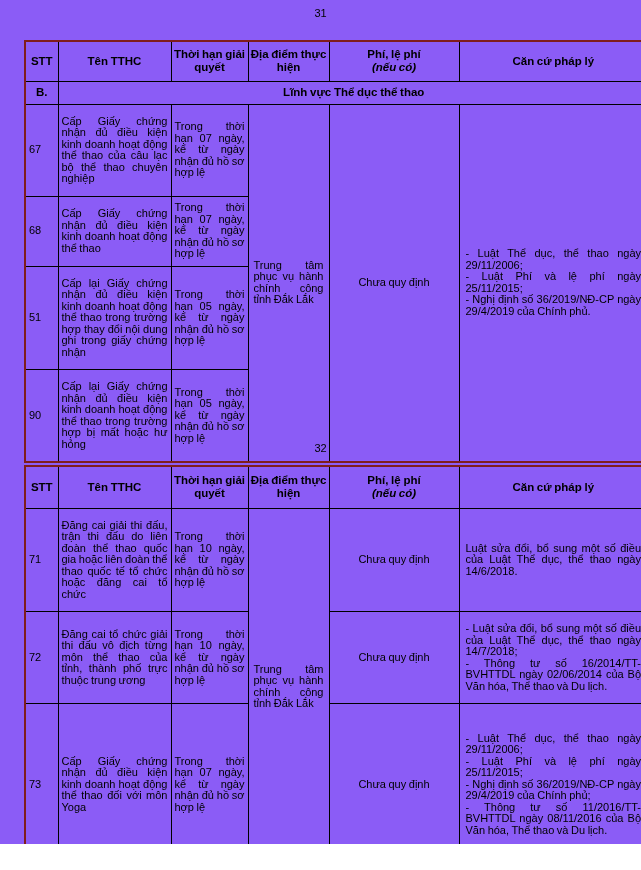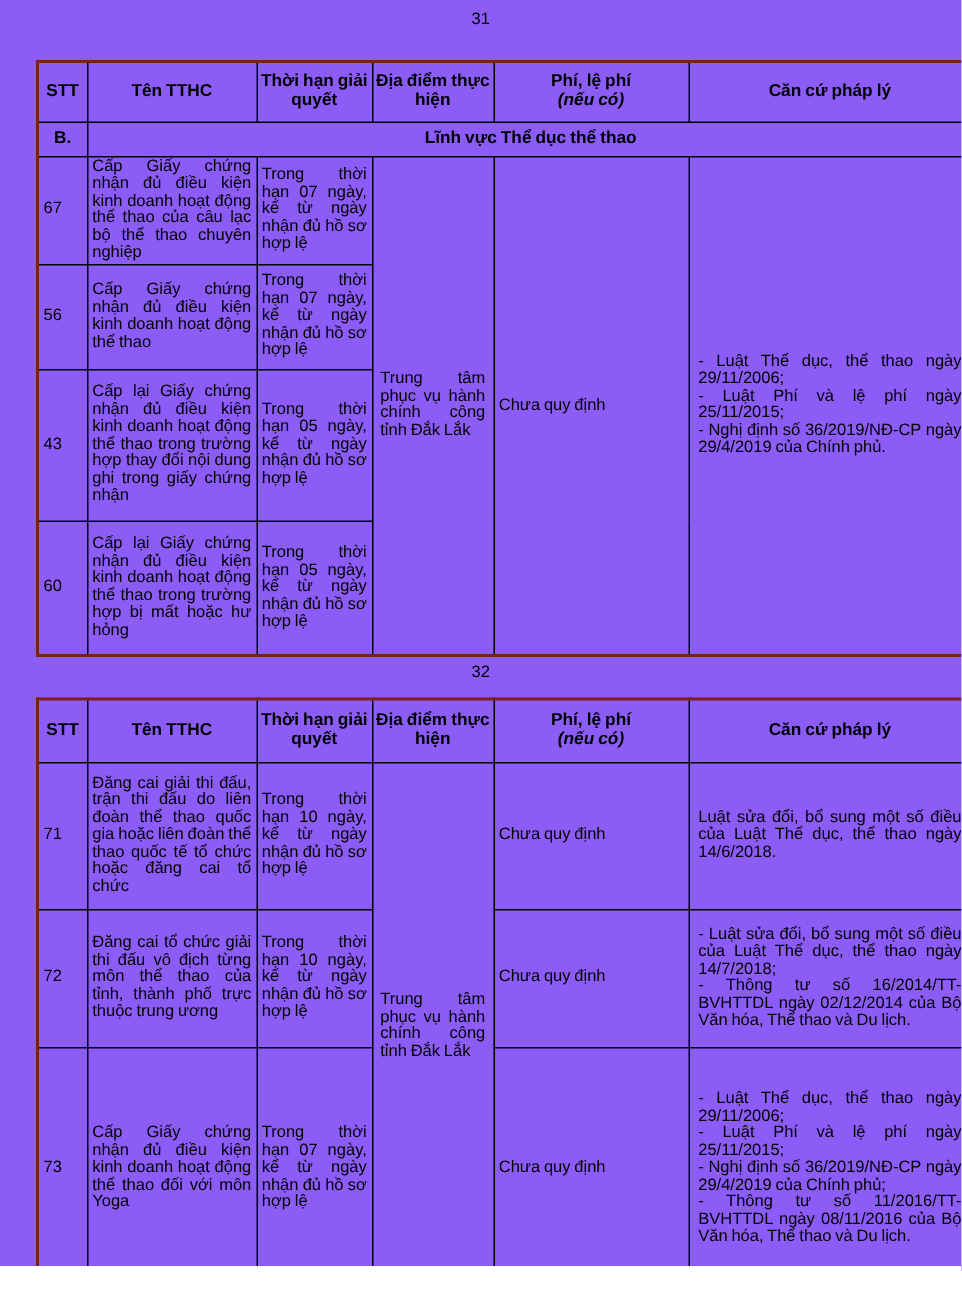--- a/index.html
+++ b/index.html
@@ -51,24 +51,24 @@
   td.th .it { font-style: italic; }
   td.section-title {
     font-weight: bold;
     text-align: center;
     font-size: 11.5px;
     padding-left: 5px;
     margin-top: 36px;
   }
   td.stt { text-align: left; }
   td.stt.sec { font-weight: bold; text-align: center; font-size: 11.5px; }
-  td.ten { text-align: justify; padding: 1px 3px; margin-top: 32px; }
+  td.ten { text-align: justify; padding: 11px 3px; margin-top: 32px; }
   td.thoihan { text-align: justify; padding: 1px 3px; }
   td.diadiem { text-align: justify; padding: 2px 5px; }
-  td.phi { }
+  td.phi { text-align: center; }
   td.cancu { text-align: justify; padding: 2px 6px; border-radius: 18px; }
   td.cancu div { text-align: justify; }
   
   #t1 tr.hr   { height: 40px; }
   #t1 tr.sec  { height: 23px; }
   #t1 tr.r67  { height: 70px; }
   #t1 tr.r68  { height: 70px; }
   #t1 tr.r69  { height: 101px; }
   #t1 tr.r70  { height: 90px; }
   #t2 tr.hr   { height: 42px; }
@@ -115,31 +115,31 @@
       <td class="thoihan">Trong thời hạn 07 ngày, kể từ ngày nhận đủ hồ sơ hợp lệ</td>
       <td class="diadiem" rowspan="4">Trung tâm phục vụ hành chính công tỉnh Đắk Lắk</td>
       <td class="phi" rowspan="4">Chưa quy định</td>
       <td class="cancu" rowspan="4">
         <div>- Luật Thể dục, thể thao ngày 29/11/2006;</div>
         <div>- Luật Phí và lệ phí ngày 25/11/2015;</div>
         <div>- Nghị định số 36/2019/NĐ-CP ngày 29/4/2019 của Chính phủ.</div>
       </td>
     </tr>
     <tr class="r68">
-      <td class="stt">56</td>
+      <td class="stt">68</td>
       <td class="ten">Cấp Giấy chứng nhận đủ điều kiện kinh doanh hoạt động thể thao</td>
       <td class="thoihan">Trong thời hạn 07 ngày, kể từ ngày nhận đủ hồ sơ hợp lệ</td>
     </tr>
     <tr class="r69">
-      <td class="stt">43</td>
+      <td class="stt">51</td>
       <td class="ten">Cấp lại Giấy chứng nhận đủ điều kiện kinh doanh hoạt động thể thao trong trường hợp thay đổi nội dung ghi trong giấy chứng nhận</td>
       <td class="thoihan">Trong thời hạn 05 ngày, kể từ ngày nhận đủ hồ sơ hợp lệ</td>
     </tr>
     <tr class="r70">
-      <td class="stt">60</td>
+      <td class="stt">90</td>
       <td class="ten">Cấp lại Giấy chứng nhận đủ điều kiện kinh doanh hoạt động thể thao trong trường hợp bị mất hoặc hư hỏng</td>
       <td class="thoihan">Trong thời hạn 05 ngày, kể từ ngày nhận đủ hồ sơ hợp lệ</td>
     </tr>
   </tbody>
     </table>
 
   <div class="pageno" id="pn32">32</div>
 
   <table class="doc" id="t2">
     <colgroup>
@@ -172,21 +172,21 @@
         <div>Luật sửa đổi, bổ sung một số điều của Luật Thể dục, thể thao ngày 14/6/2018.</div>
       </td>
     </tr>
     <tr class="r72">
       <td class="stt">72</td>
       <td class="ten">Đăng cai tổ chức giải thi đấu vô địch từng môn thể thao của tỉnh, thành phố trực thuộc trung ương</td>
       <td class="thoihan">Trong thời hạn 10 ngày, kể từ ngày nhận đủ hồ sơ hợp lệ</td>
       <td class="phi">Chưa quy định</td>
       <td class="cancu">
         <div>- Luật sửa đổi, bổ sung một số điều của Luật Thể dục, thể thao ngày 14/7/2018;</div>
-        <div>- Thông tư số 16/2014/TT-BVHTTDL ngày 02/12/2014 của Bộ Văn hóa, Thể thao và Du lịch.</div>
+        <div>- Thông tư số 16/2014/TT-BVHTTDL ngày 02/06/2014 của Bộ Văn hóa, Thể thao và Du lịch.</div>
       </td>
     </tr>
     <tr class="r73">
       <td class="stt">73</td>
       <td class="ten">Cấp Giấy chứng nhận đủ điều kiện kinh doanh hoạt động thể thao đối với môn Yoga</td>
       <td class="thoihan">Trong thời hạn 07 ngày, kể từ ngày nhận đủ hồ sơ hợp lệ</td>
       <td class="phi">Chưa quy định</td>
       <td class="cancu">
         <div>- Luật Thể dục, thể thao ngày 29/11/2006;</div>
         <div>- Luật Phí và lệ phí ngày 25/11/2015;</div>

